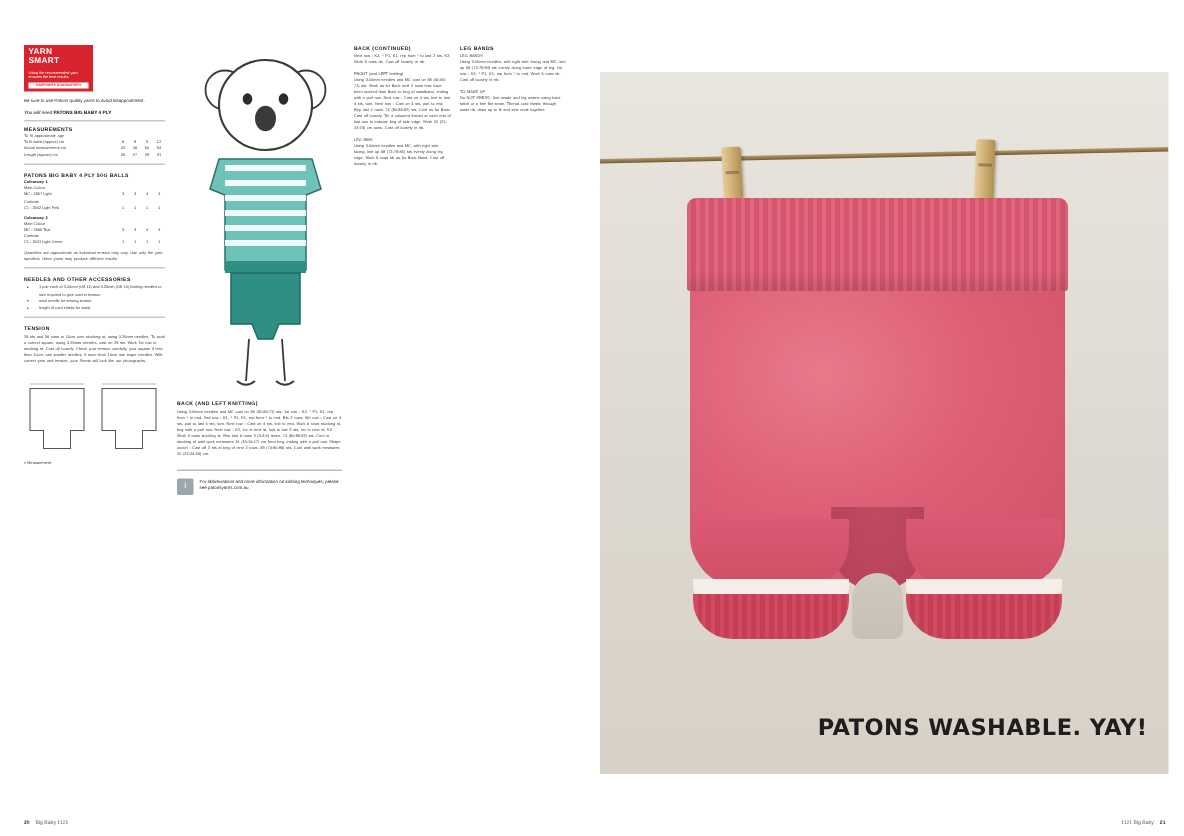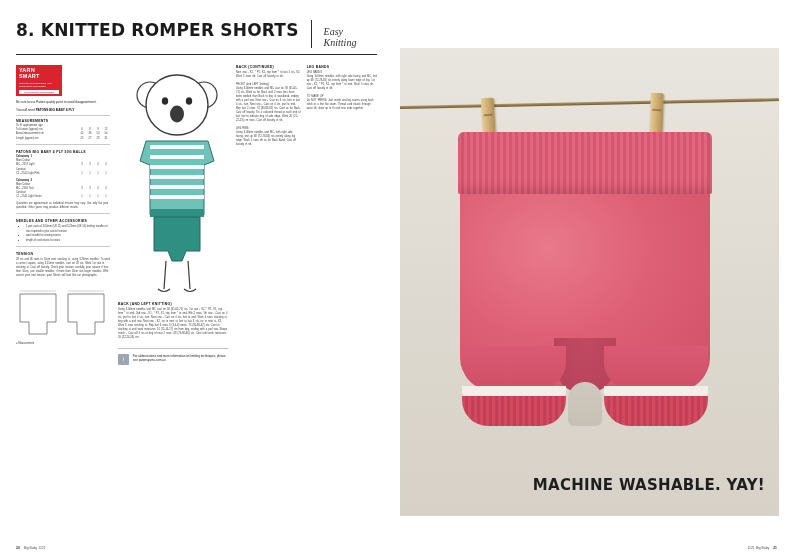--- a/index.html
+++ b/index.html
@@ -225,25 +225,20 @@
   }
   .footer-right .pg { font-weight:700; color:#333; margin-left:3px; }
 </style>
 </head>
 <body>
 
 <div class="spread">
 
   <div class="page-left">
 
-    <div class="title-row">
-      <div class="title-main">8. KNITTED ROMPER SHORTS</div>
-      <div class="title-sep"></div>
-      <div class="title-sub">Easy Knitting</div>
-    </div>
 
     <div class="cols">
 
       <div class="colA">
 
         <div class="badge">
           <div class="b1">YARN</div>
           <div class="b1">SMART</div>
           <div class="b2">Using the recommended yarn ensures the best results.</div>
           <div class="b3">HAPPINESS GUARANTEED</div>
@@ -448,21 +443,21 @@
           <div class="cuff"></div>
         </div>
         <div class="legR">
           <div class="legtop"></div>
           <div class="stripe-w"></div>
           <div class="cuff"></div>
         </div>
         <div class="gap"></div>
       </div>
 
-      <div class="caption">MACHINE WASHABLE. YAY!</div>
+      <div class="caption">PATONS WASHABLE. YAY!</div>
     </div>
 
     <div class="footer-right">
       <span>1121 Big Baby</span>
       <span class="pg">21</span>
     </div>
   </div>
 
 </div>
 

